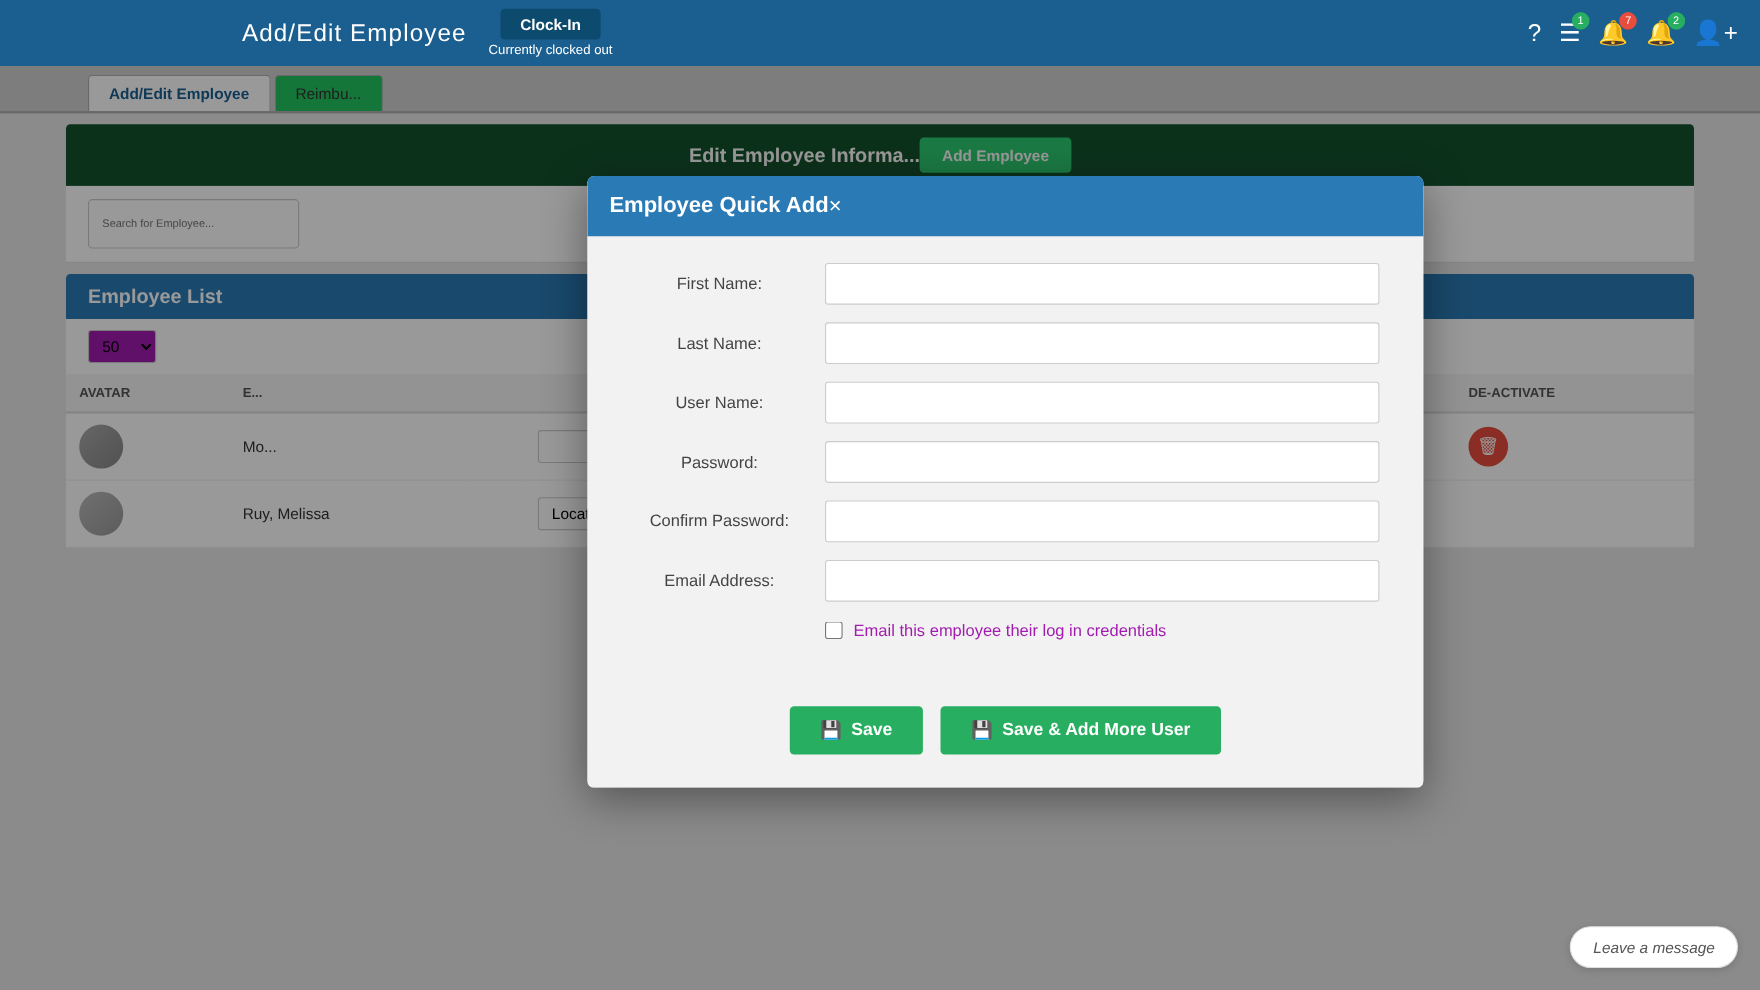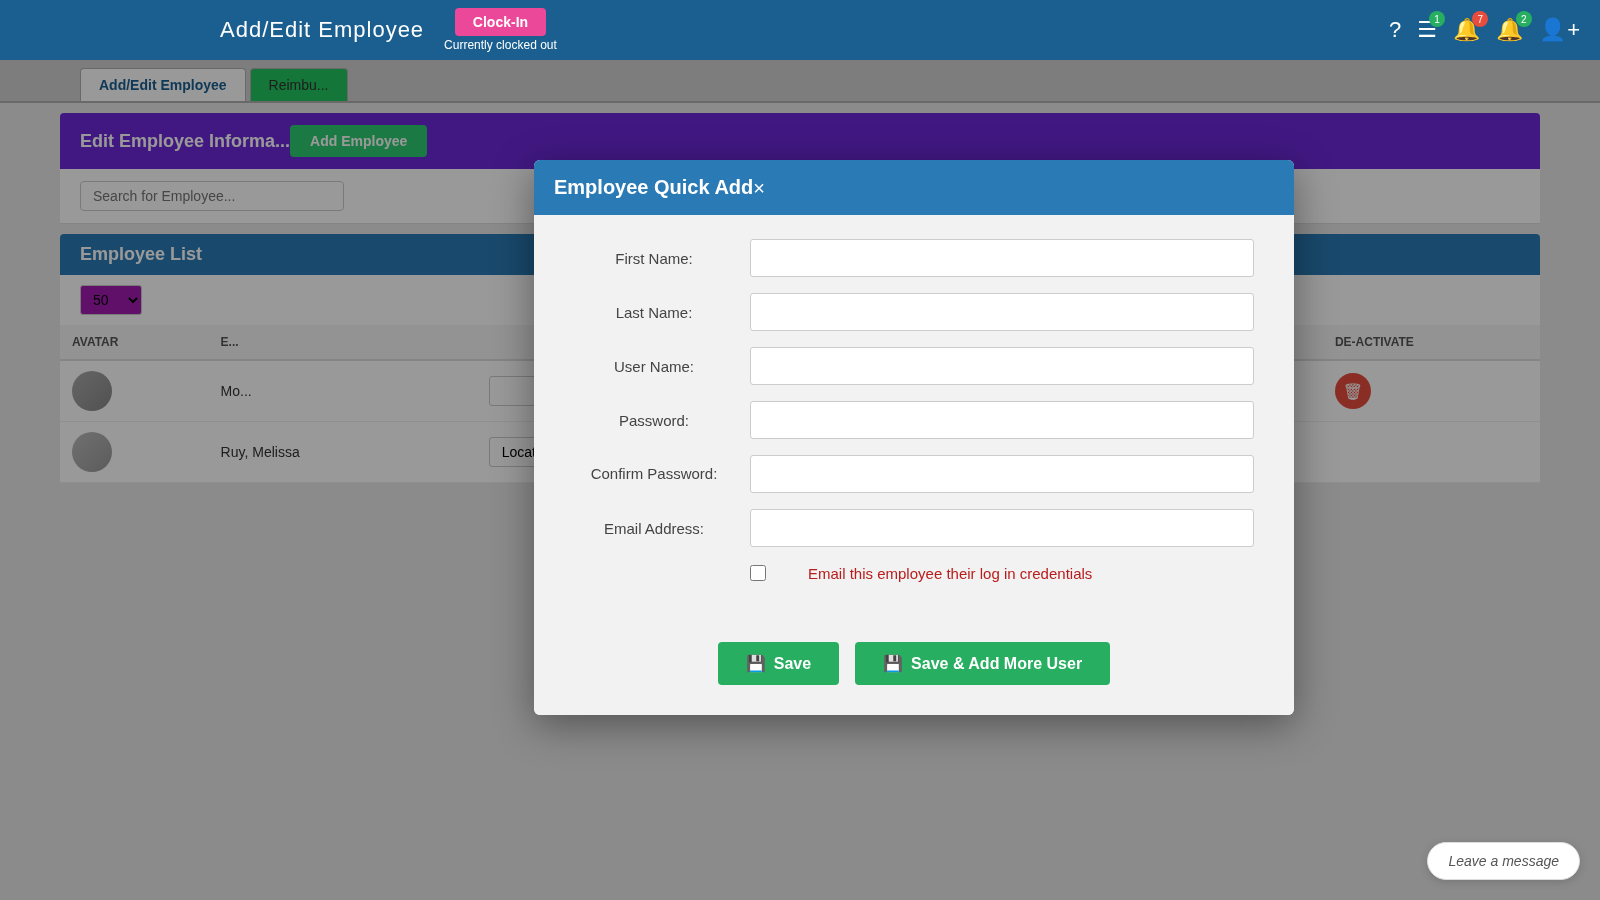--- a/index.html
+++ b/index.html
@@ -29,21 +29,21 @@
       letter-spacing: 1px;
       margin-left: 200px;
     }
     .clock-section {
       display: flex;
       flex-direction: column;
       align-items: center;
       margin-left: 20px;
     }
     .clock-in-btn {
-      background: #ec4899;
+      background: #0c4a6e;
       color: #fff;
       border: none;
       padding: 6px 18px;
       border-radius: 4px;
       font-size: 14px;
       cursor: pointer;
       font-weight: bold;
     }
     .clock-status {
       color: #fff;
@@ -107,27 +107,27 @@
       color: #333;
     }
     .tab.active {
       background: #fff;
       font-weight: bold;
       color: #1a5f8f;
     }
 
     
     .section-header {
-      background: #6d28d9;
+      background: #14532d;
       color: #fff;
       padding: 12px 20px;
       font-size: 18px;
       font-weight: bold;
       display: flex;
-      justify-content: flex-start;
+      justify-content: center;
       align-items: center;
       margin: 0 60px;
       margin-top: 10px;
       border-radius: 4px 4px 0 0;
     }
     .add-employee-btn {
       background: #2ecc71;
       color: #fff;
       border: none;
       padding: 8px 20px;
@@ -143,23 +143,23 @@
       padding: 12px 20px;
       margin: 0 60px;
       display: flex;
       align-items: center;
       gap: 10px;
       border-bottom: 1px solid #ddd;
     }
     .search-input {
       border: 1px solid #ccc;
       border-radius: 4px;
-      padding: 6px 12px;
-      font-size: 14px;
-      width: 264px;
+      padding: 16px 12px;
+      font-size: 10px;
+      width: 192px;
       color: #999;
     }
 
     
     .list-section {
       background: #2a7ab5;
       color: #fff;
       padding: 10px 20px;
       font-size: 18px;
       font-weight: bold;
@@ -300,23 +300,22 @@
       gap: 10px;
     }
     .checkbox-row input[type=checkbox] {
       margin-top: 2px;
       width: 16px;
       height: 16px;
       cursor: pointer;
     }
     .checkbox-label {
       font-size: 15px;
-      color: #b91c1c;
+      color: #a21caf;
       line-height: 1.4;
-      margin-left: 32px;
     }
 
     .modal-footer {
       display: flex;
       justify-content: center;
       gap: 16px;
       padding: 10px 40px 30px;
       background: #f2f2f2;
     }
     .btn-save {

